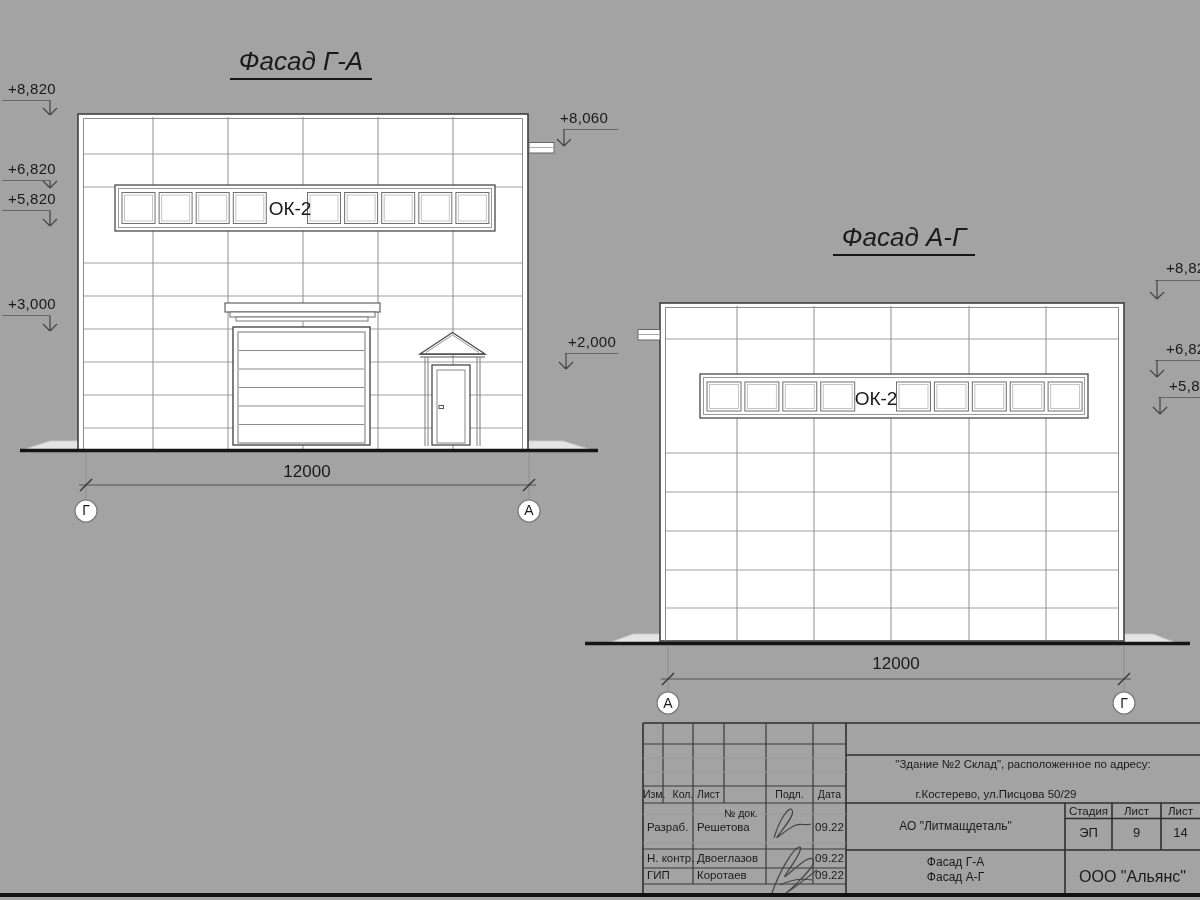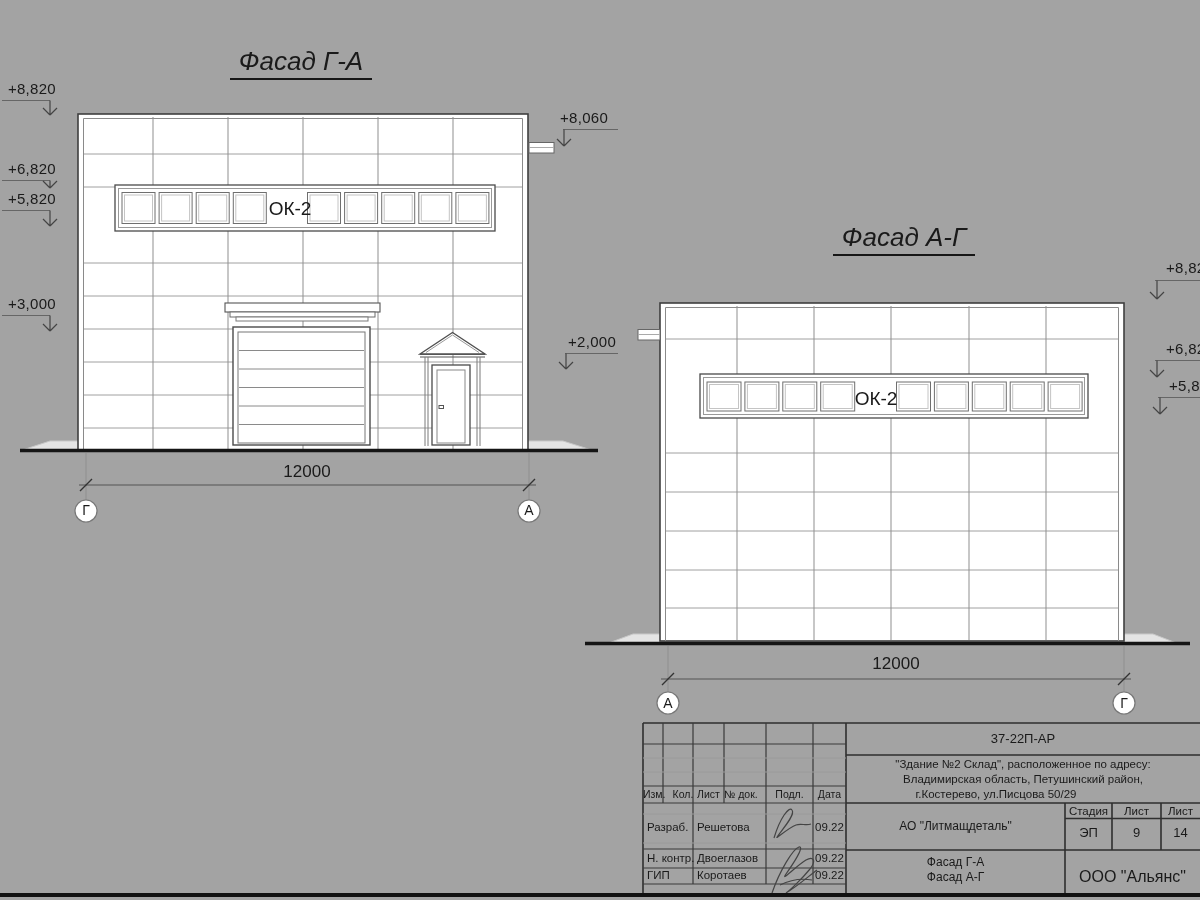--- a/index.html
+++ b/index.html
@@ -203,29 +203,27 @@
 
   <div class="t ftitle" style="left:833px;top:223px;width:142px">Фасад А-Г</div>
   <div class="t elev" style="left:1166px;top:260px;width:40px">+8,82</div>
   <div class="t elev" style="left:1166px;top:341px;width:40px">+6,82</div>
   <div class="t elev" style="left:1169px;top:378px;width:40px">+5,82</div>
   <div class="t tag c" style="left:851px;top:388px;width:50px">ОК-2</div>
   <div class="t dim c" style="left:864px;top:654px;width:64px">12000</div>
   <div class="t axis c" style="left:656px;top:696px;width:24px">А</div>
   <div class="t axis c" style="left:1112px;top:696px;width:24px">Г</div>
 
-  <div class="t s13 c" style="left:846px;top:732px;width:354px">37-22П-АР</div>
   <div class="t s11 c" style="left:846px;top:758px;width:354px">"Здание №2 Склад", расположенное по адресу:</div>
-  <div class="t s11 c" style="left:846px;top:773px;width:354px">Владимирская область, Петушинский район,</div>
   <div class="t s11 c" style="left:846px;top:788px;width:300px">г.Костерево, ул.Писцова 50/29</div>
 
   <div class="t s10 c" style="left:643px;top:789px;width:20px">Изм.</div>
   <div class="t s10 c" style="left:663px;top:789px;width:40px">Кол.</div>
   <div class="t s10 c" style="left:693px;top:789px;width:31px">Лист</div>
-  <div class="t s10 c" style="left:724px;top:789px;width:32px">№ док.</div>
+  <div class="t s10 c" style="left:724px;top:808px;width:32px">№ док.</div>
   <div class="t s10 c" style="left:766px;top:789px;width:47px">Подл.</div>
   <div class="t s10 c" style="left:813px;top:789px;width:33px">Дата</div>
 
   <div class="t s11" style="left:647px;top:821px">Разраб.</div>
   <div class="t s11" style="left:697px;top:821px">Решетова</div>
   <div class="t s11 c" style="left:814px;top:821px;width:31px">09.22</div>
   <div class="t s11" style="left:647px;top:852px">Н. контр.</div>
   <div class="t s11" style="left:697px;top:852px">Двоеглазов</div>
   <div class="t s11 c" style="left:814px;top:852px;width:31px">09.22</div>
   <div class="t s11" style="left:647px;top:869px">ГИП</div>

